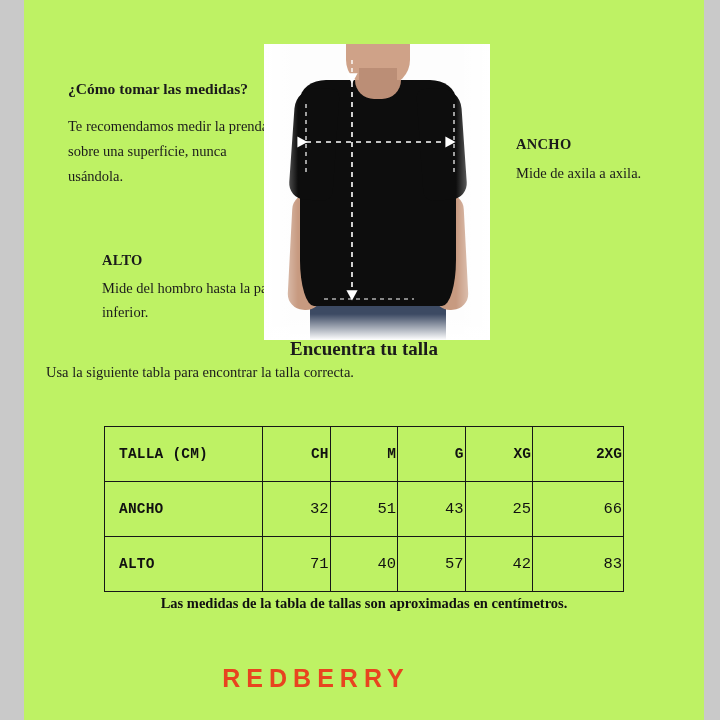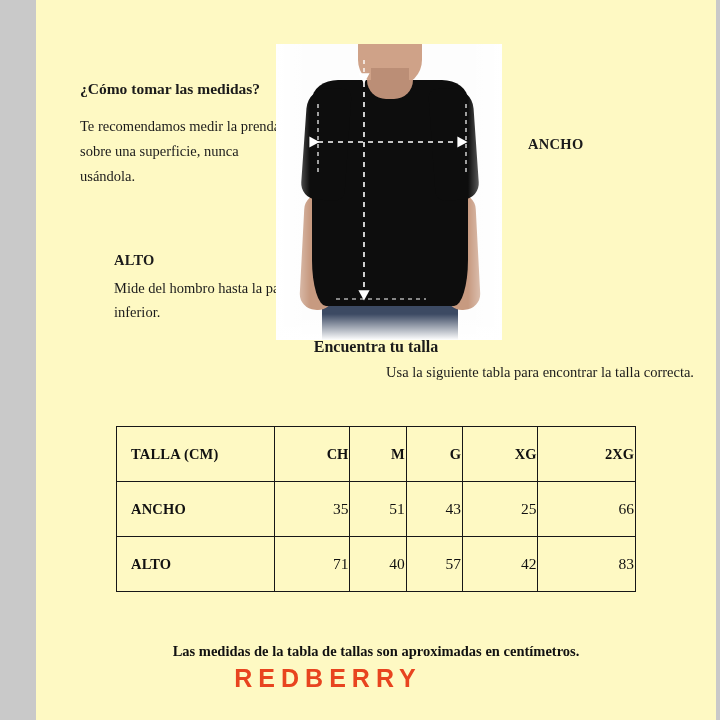--- a/index.html
+++ b/index.html
@@ -8,25 +8,25 @@
   }
   body {
     width: 720px;
     height: 720px;
     background: #c9c9c9;
     font-family: "Liberation Sans", sans-serif;
     overflow: hidden;
   }
   .page {
     position: absolute;
-    left: 36px;
+    left: 24px;
     top: 0px;
     width: 680px;
     height: 720px;
-    background: #fef9c3;
+    background: #bef264;
   }
   .inner {
     position: absolute;
     left: 22px;
     top: 44px;
     width: 636px;
     height: 612px;
   }
 
   
@@ -224,31 +224,31 @@
     height: 296px;
   }
 
   
   .find-title {
     position: absolute;
     left: 0;
     top: 294px;
     width: 636px;
     text-align: center;
-    font-size: 16px;
+    font-size: 19px;
     font-weight: bold;
     color: #1b1b1b;
     font-family: "Liberation Serif", serif;
   }
   .find-sub {
     position: absolute;
     left: 0;
     top: 320px;
     width: 636px;
-    text-align: right;
+    text-align: left;
     font-size: 14.5px;
     color: #1b1b1b;
     font-family: "Liberation Serif", serif;
   }
   .table-caption {
     position: absolute;
     left: 0;
     top: 355px;
     width: 636px;
     text-align: center;
@@ -257,21 +257,21 @@
     font-family: "Liberation Serif", serif;
   }
 
   
   table.size-table {
     position: absolute;
     left: 58px;
     top: 382px;
     width: 520px;
     border-collapse: collapse;
-    font-family: Liberation Serif, serif;
+    font-family: Liberation Mono, monospace;
   }
   table.size-table td, table.size-table th {
     border: 1px solid #171717;
     height: 52px;
     text-align: right;
     font-size: 15.5px;
     color: #111;
     font-weight: normal;
   }
   table.size-table th.rowhead, table.size-table td.rowhead {
@@ -289,21 +289,20 @@
   .footnote {
     position: absolute;
     left: 0;
     top: 551px;
     width: 636px;
     text-align: center;
     font-size: 14.5px;
     font-weight: bold;
     color: #111;
     font-family: "Liberation Serif", serif;
-    margin-top: 48px;
   }
 
   
   .brand {
     position: absolute;
     left: 0;
     top: 664px;
     width: 584px;
     text-align: center;
     font-size: 25px;
@@ -321,20 +320,21 @@
 
     <div class="top-section">
 
       <div class="howto-title">¿Cómo tomar las medidas?</div>
       <div class="howto-body">Te recomendamos medir la prenda sobre una superficie, nunca usándola.</div>
 
       <div class="alto-title">ALTO</div>
       <div class="alto-body">Mide del hombro hasta la parte inferior.</div>
 
       <div class="ancho-title">ANCHO</div>
+      <div class="ancho-body">Mide de axila a axila.</div>
 
       <div class="photo">
         <div class="ph-bg"></div>
 
         <div class="ph-head"></div>
         <div class="ph-neck"></div>
         <div class="ph-jeans"></div>
         <div class="ph-jeans2"></div>
         <div class="ph-arm-l"></div>
         <div class="ph-arm-r"></div>
@@ -377,21 +377,21 @@
           <th class="colhead">CH</th>
           <th class="colhead">M</th>
           <th class="colhead">G</th>
           <th class="colhead">XG</th>
           <th class="colhead">2XG</th>
         </tr>
       </thead>
       <tbody>
         <tr>
           <td class="rowhead">ANCHO</td>
-          <td>35</td>
+          <td>32</td>
           <td>51</td>
           <td>43</td>
           <td>25</td>
           <td>66</td>
         </tr>
         <tr>
           <td class="rowhead">ALTO</td>
           <td>71</td>
           <td>40</td>
           <td>57</td>

